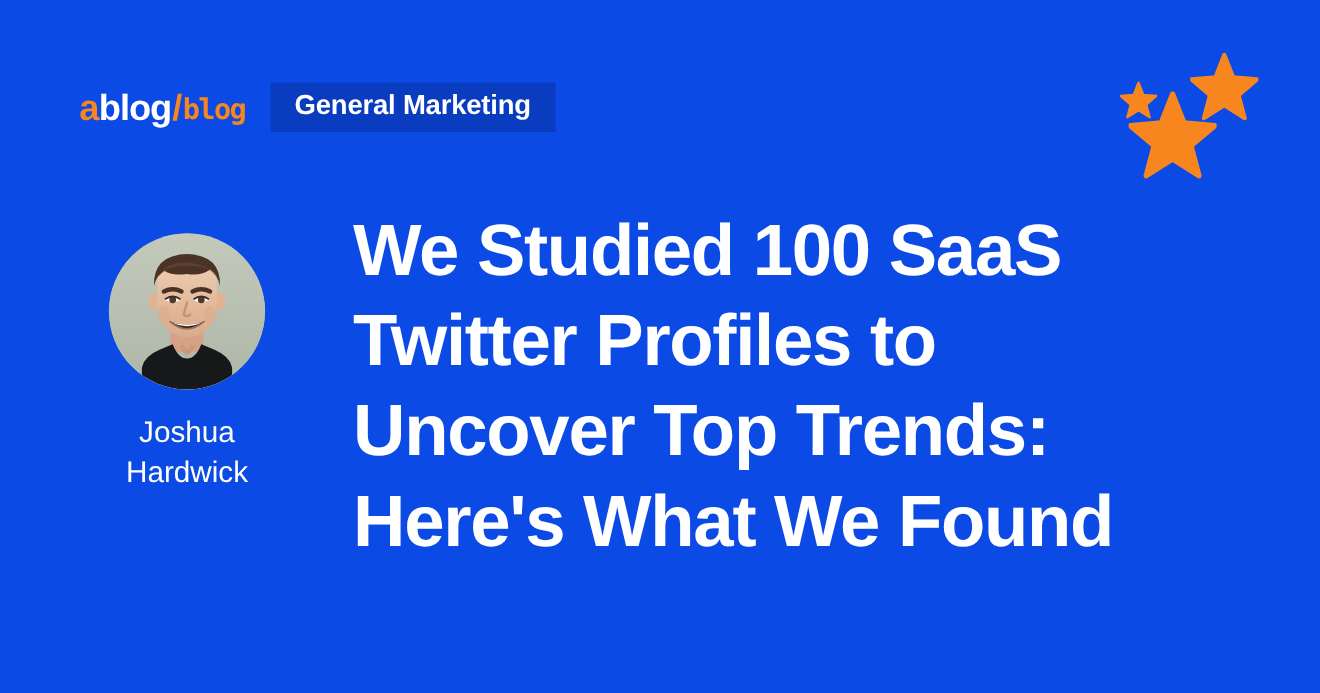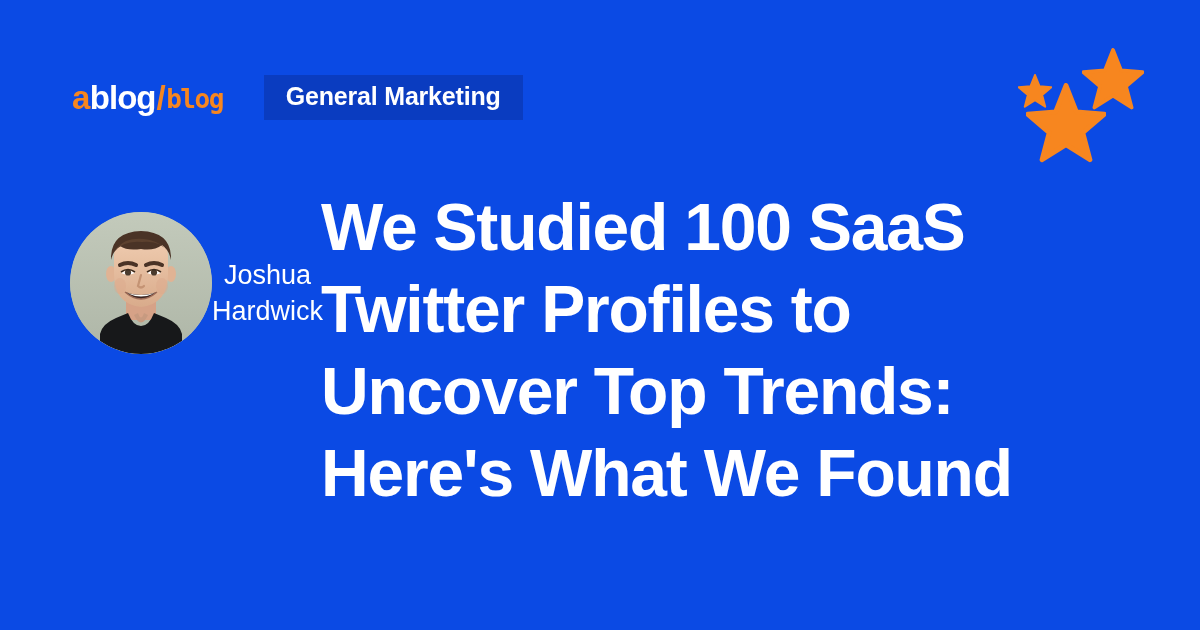--- a/index.html
+++ b/index.html
@@ -65,21 +65,21 @@
     color: #f7861f;
     font-family: "DejaVu Sans Mono", monospace;
     font-weight: 700;
     font-size: 26px;
     letter-spacing: -1.5px;
     position: relative;
     top: -1px;
   }
 
   #category-badge {
-    margin-left: 41px;
+    margin-left: 23px;
     background: #0a3cc0;
     color: #ffffff;
     font-family: "Liberation Sans", sans-serif;
     font-weight: 700;
     font-size: 25px;
     letter-spacing: -0.2px;
     padding: 9px 22px 11px 22px;
     white-space: nowrap;
     line-height: 1;
   }
@@ -101,21 +101,21 @@
   #star-medium { left: 74px;  top: 20px; }
   #star-large  { left: 18px;  top: 55px; }
 
   
   #author-block {
     position: absolute;
     left: 70px;
     top: 212px;
     width: 200px;
     display: flex;
-    flex-direction: row;
+    flex-direction: column;
     align-items: center;
   }
   #author-avatar {
     width: 142px;
     height: 142px;
     border-radius: 50%;
     overflow: hidden;
     background: #b6bfb0;
     position: relative;
     flex: none;

